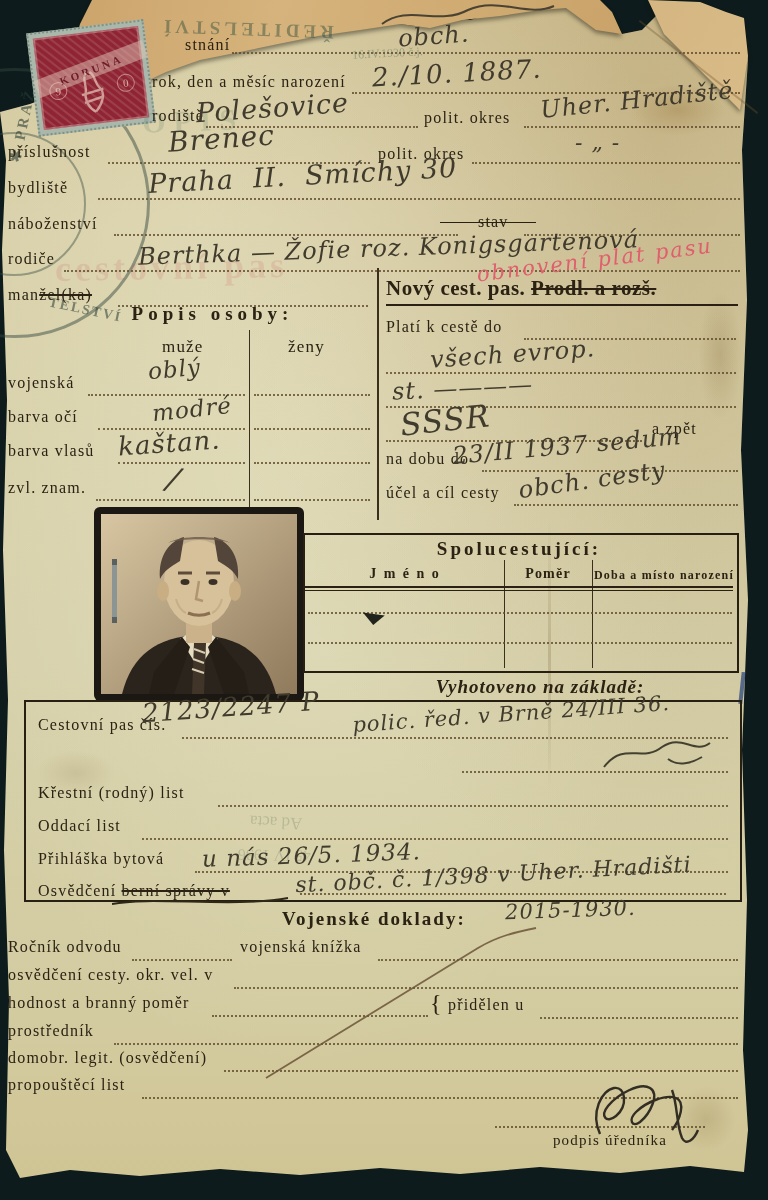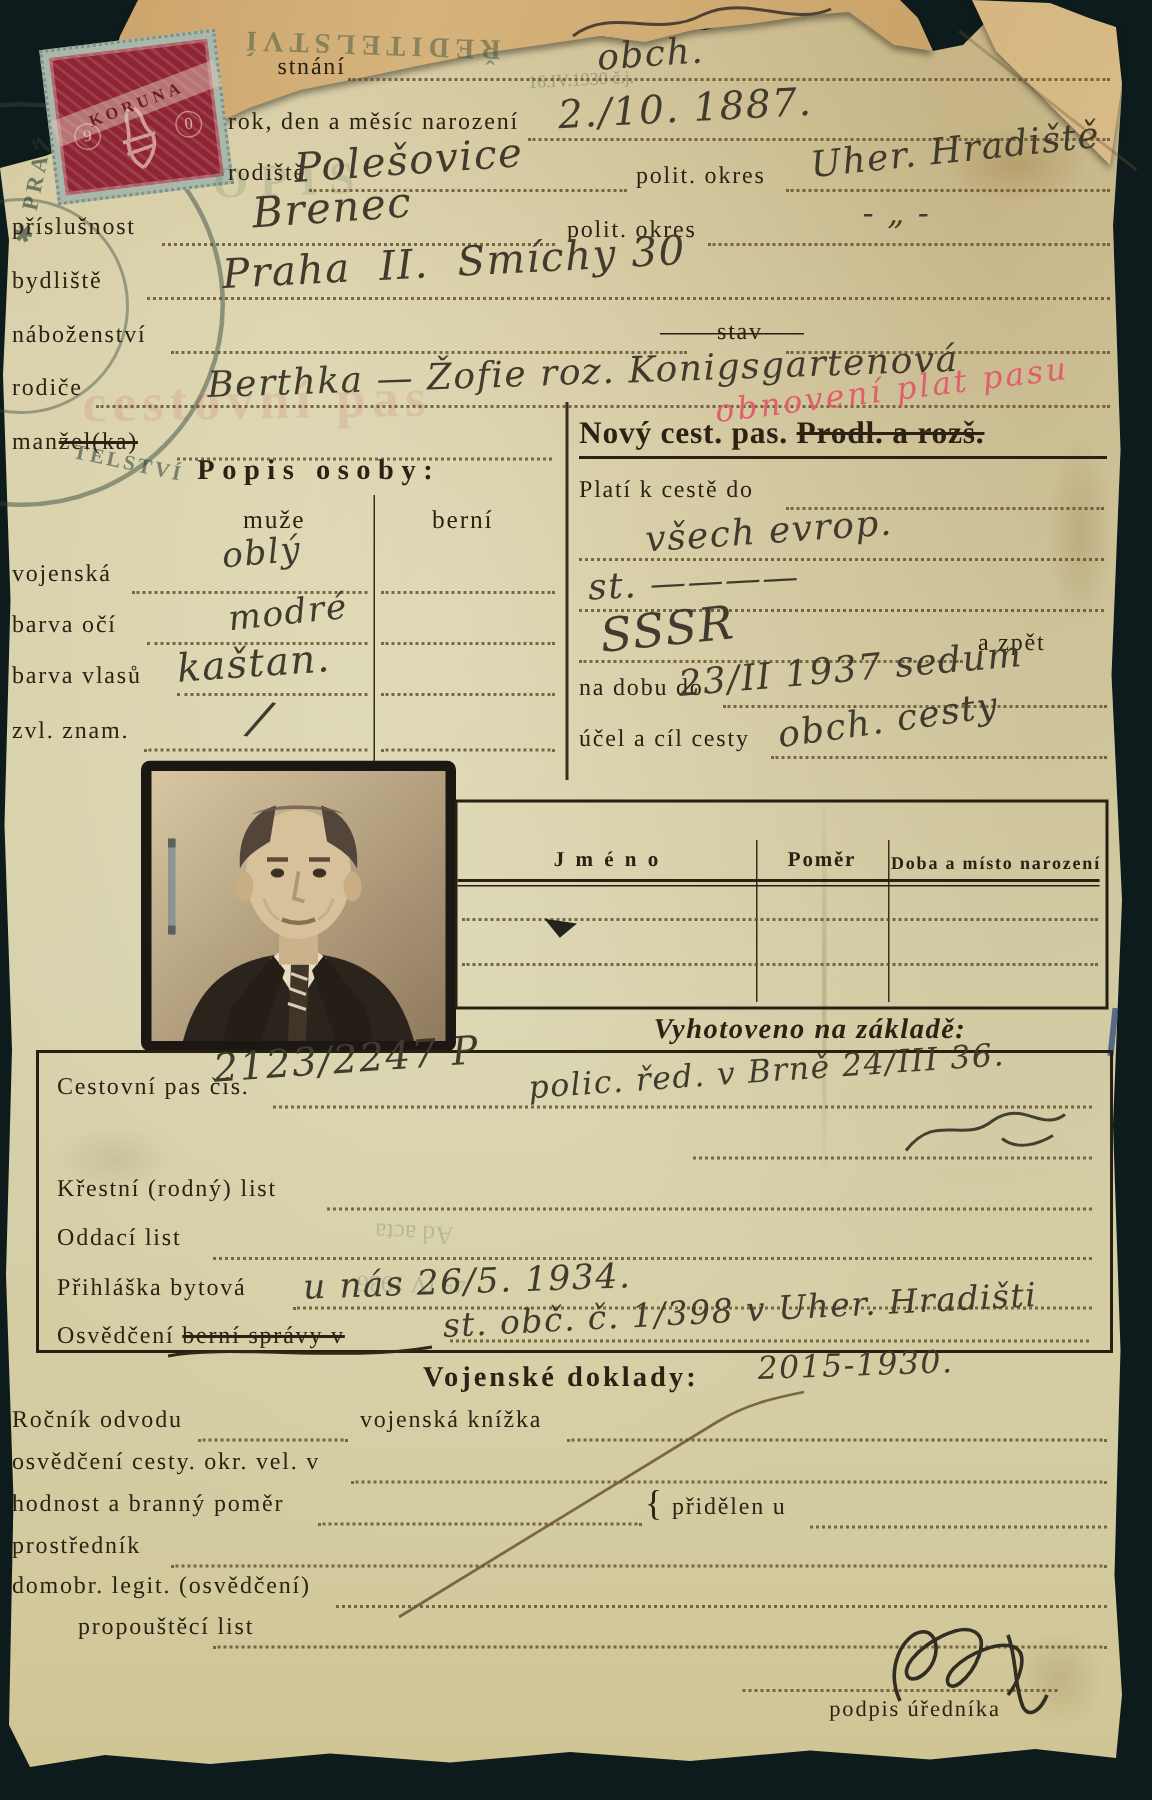--- a/index.html
+++ b/index.html
@@ -120,21 +120,21 @@
   <div class="hw" style="left:138px;top:234px;font-size:24px;transform:rotate(-2deg);">Berthka — Žofie roz. Konigsgartenová</div>
 
   <div class="lbl" style="left:8px;top:286px;">
     <span>man</span><span class="strike">žel(ka)</span>
   </div>
   <div class="dl" style="left:118px;top:305px;width:250px;"></div>
   <div class="hwred" style="left:476px;top:248px;font-size:21px;transform:rotate(-7deg);">obnovení plat pasu</div>
 
   <div class="lbl b ctr" style="left:95px;top:303px;width:235px;font-size:19px;letter-spacing:5px;">Popis osoby:</div>
   <div class="lbl" style="left:162px;top:337px;font-size:17px;">muže</div>
-  <div class="lbl" style="left:288px;top:337px;font-size:17px;">berní</div>
+  <div class="lbl" style="left:288px;top:337px;font-size:17px;">ženy</div>
   <div class="vl" style="left:249px;top:330px;height:190px;border-left-width:1.5px;"></div>
 
   <div class="lbl" style="left:8px;top:374px;">vojenská</div>
   <div class="dl" style="left:88px;top:394px;width:157px;"></div>
   <div class="dl" style="left:254px;top:394px;width:116px;"></div>
   <div class="hw" style="left:148px;top:356px;font-size:23px;transform:rotate(-5deg);">oblý</div>
 
   <div class="lbl" style="left:8px;top:408px;">barva očí</div>
   <div class="dl" style="left:98px;top:428px;width:147px;"></div>
   <div class="dl" style="left:254px;top:428px;width:116px;"></div>
@@ -212,20 +212,21 @@
     <path d="M105,74 L102,92 L109,94" fill="none" stroke="#b09572" stroke-width="2.5"></path>
     <path d="M94,106 C101,109 109,109 116,106" fill="none" stroke="#8a6f52" stroke-width="3"></path>
     <path d="M82,92 C84,100 88,104 92,106" fill="none" stroke="#bfa67e" stroke-width="2" opacity=".7"></path>
     <path d="M128,92 C126,100 122,104 118,106" fill="none" stroke="#bfa67e" stroke-width="2" opacity=".7"></path>
     <rect x="18" y="52" width="5" height="64" rx="2" fill="#8d9494"></rect>
     <rect x="18" y="52" width="5" height="6" fill="#5a5f5f"></rect>
     <rect x="18" y="110" width="5" height="6" fill="#5a5f5f"></rect>
   </svg>
 
   <div class="box" style="left:303px;top:533px;width:432px;height:136px;"></div>
+  <div class="lbl b ctr" style="left:303px;top:538px;width:432px;font-size:19px;letter-spacing:3px;">Spolucestující:</div>
   <div class="lbl b ctr" style="left:310px;top:566px;width:190px;font-size:14px;letter-spacing:2px;">J m é n o</div>
   <div class="lbl b ctr" style="left:504px;top:566px;width:88px;font-size:14px;">Poměr</div>
   <div class="lbl b ctr" style="left:594px;top:568px;width:140px;font-size:12px;">Doba a místo narození</div>
   <div class="vl" style="left:504px;top:560px;height:108px;border-left-width:1.5px;"></div>
   <div class="vl" style="left:592px;top:560px;height:108px;border-left-width:1.5px;"></div>
   <div class="sl" style="left:305px;top:586px;width:428px;"></div>
   <div class="sl" style="left:305px;top:590px;width:428px;border-bottom-width:1px;"></div>
   <div class="dl" style="left:308px;top:612px;width:424px;"></div>
   <div class="dl" style="left:308px;top:642px;width:424px;"></div>
   <div style="position:absolute;left:362px;top:614px;width:0;height:0;border-left:12px solid transparent;border-right:10px solid transparent;border-top:11px solid #20241c;transform:rotate(8deg);"></div>
@@ -279,21 +280,21 @@
   <div class="lbl" style="left:430px;top:990px;font-size:24px;">{</div>
   <div class="lbl" style="left:448px;top:996px;">přidělen u</div>
   <div class="dl" style="left:540px;top:1017px;width:198px;"></div>
 
   <div class="lbl" style="left:8px;top:1022px;">prostředník</div>
   <div class="dl" style="left:114px;top:1043px;width:624px;"></div>
 
   <div class="lbl" style="left:8px;top:1049px;">domobr. legit. (osvědčení)</div>
   <div class="dl" style="left:224px;top:1070px;width:514px;"></div>
 
-  <div class="lbl" style="left:8px;top:1076px;padding-left:44px;">propouštěcí list</div>
+  <div class="lbl" style="left:8px;top:1076px;">propouštěcí list</div>
   <div class="dl" style="left:142px;top:1097px;width:596px;"></div>
 
   <svg style="position:absolute;left:258px;top:918px;" width="290" height="170" viewBox="0 0 290 170">
     <path d="M8,160 L220,30 C240,18 258,14 278,10" fill="none" stroke="#6b5537" stroke-width="1.8" opacity=".85"></path>
   </svg>
 
   <div class="dl" style="left:495px;top:1126px;width:210px;"></div>
   <svg style="position:absolute;left:588px;top:1072px;" width="130" height="80" viewBox="0 0 130 80">
     <path d="M12,62 C2,40 14,18 26,16 C38,14 40,34 28,44 C18,52 12,44 20,34 C30,22 52,10 62,16 C72,22 62,42 52,50 C44,56 40,48 48,40 C58,30 78,22 88,26 C98,30 92,48 84,58 M84,18 C90,34 88,52 94,66 C98,74 106,68 110,58" fill="none" stroke="#332e24" stroke-width="2.4"></path>
   </svg>

